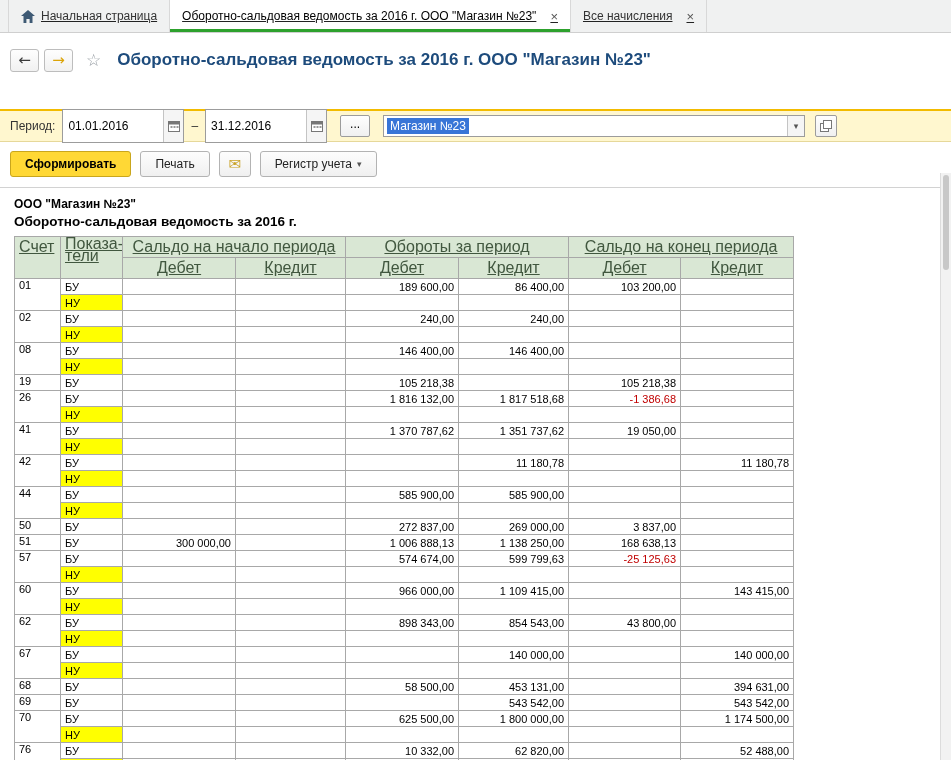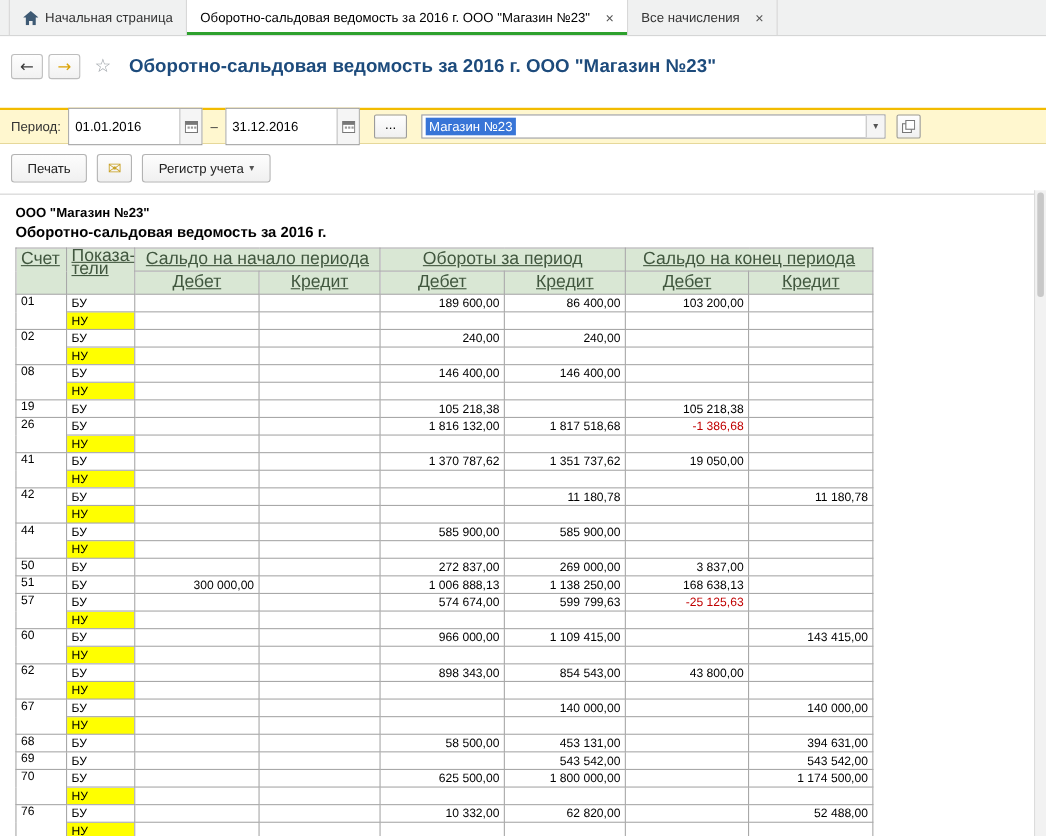--- a/index.html
+++ b/index.html
@@ -5,41 +5,41 @@
   * { box-sizing: border-box; }
   html, body { margin: 0; padding: 0; }
   body {
     width: 951px; height: 760px; overflow: hidden; position: relative;
     background: #fff; color: #222;
     font-family: "Liberation Sans", "DejaVu Sans", sans-serif; font-size: 12px;
   }
 
   
   .tabbar { display: flex; align-items: stretch; height: 33px; background: #f0f1f1;
-            border-bottom: 1px solid #cfcfcf; padding-left: 8px; }
+            border-bottom: 1px solid #cfcfcf; padding-left: 8px; text-decoration: underline; }
   .tab { display: flex; align-items: center; gap: 6px; padding: 0 12px; font-size: 12px;
          color: #333; border-right: 1px solid #d8d8d8; cursor: default; white-space: nowrap; }
   .tab.first { border-left: 1px solid #d8d8d8; }
   .tab.active { background: #fff; color: #000; box-shadow: inset 0 -3px 0 #2da12d; }
   .tab .close { margin-left: 8px; color: #555; font-size: 13px; line-height: 1; }
   .ticon { display: inline-flex; width: 14px; height: 13px; }
 
   
   .navrow { display: flex; align-items: center; height: 54px; padding-left: 10px; background: #fff; }
   .navbtn { width: 29px; height: 23px; margin-right: 5px; border: 1px solid #bdbdbd; border-radius: 3px;
             background: linear-gradient(#fefefe, #f1f1f1); font-size: 15px; line-height: 1;
             display: inline-flex; align-items: center; justify-content: center; padding: 0;
             font-family: "DejaVu Sans", sans-serif; }
   .navbtn.back { color: #3a3a3a; }
   .navbtn.fwd  { color: #dca408; }
   .star { margin: 0 10px 0 8px; color: #9aa0a6; font-size: 17px; font-family: "DejaVu Sans", sans-serif; }
   .pagetitle { font-size: 17px; font-weight: bold; color: #1d4b7c; margin-left: 6px; white-space: nowrap; }
 
   
-  .filterbar { display: flex; align-items: center; height: 33px; margin-top: 11px;
+  .filterbar { display: flex; align-items: center; height: 33px; margin-top: 22px;
                background: #fff7cf; border-top: 2px solid #f2bb00; border-bottom: 1px solid #e6d89a;
                padding: 0 10px; gap: 7px; }
   .flabel { color: #333; }
   .datewrap { display: flex; align-items: stretch; height: 34px; border: 1px solid #9c9c9c; background: #fff; }
   .datein { border: 0; outline: 0; width: 100px; padding: 0 5px; font: 12px "Liberation Sans", sans-serif; }
   .calbtn { width: 20px; border: 0; border-left: 1px solid #c4c4c4; background: #f5f5f5;
             display: flex; align-items: center; justify-content: center; padding: 0; }
   .dash { color: #333; }
   .dotsbtn { width: 30px; height: 22px; margin-left: 6px; border: 1px solid #9c9c9c; border-radius: 2px;
              background: linear-gradient(#fefefe, #f0f0f0); font-size: 12px; padding: 0 0 4px 0; }
@@ -155,20 +155,21 @@
   </span>
   <button class="openbtn">
     <svg width="12" height="12" viewBox="0 0 12 12">
         <rect x="0.5" y="3.5" width="8" height="8" fill="#fff" stroke="#777"></rect>
         <rect x="3.5" y="0.5" width="8" height="8" fill="#fff" stroke="#777"></rect>
       </svg>
   </button>
 </div>
 
 <div class="actions">
+  <button class="btn primary">Сформировать</button>
   <button class="btn">Печать</button>
   <button class="btn iconbtn">✉</button>
   <button class="btn">
     <span>Регистр учета</span>
     <span class="dd">▾</span>
   </button>
 </div>
 
 <div class="report">
   <div class="org-line">ООО "Магазин №23"</div>

